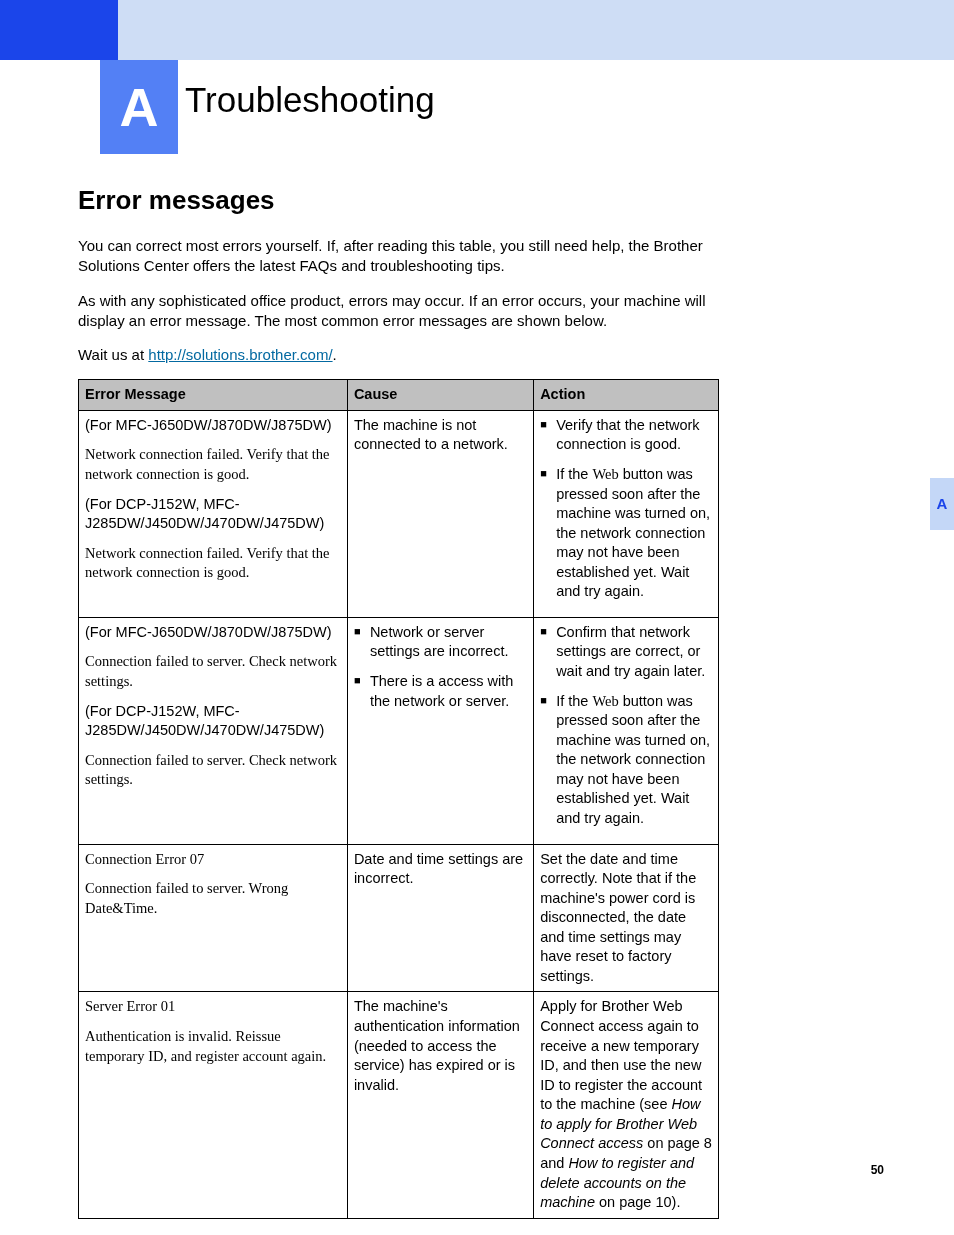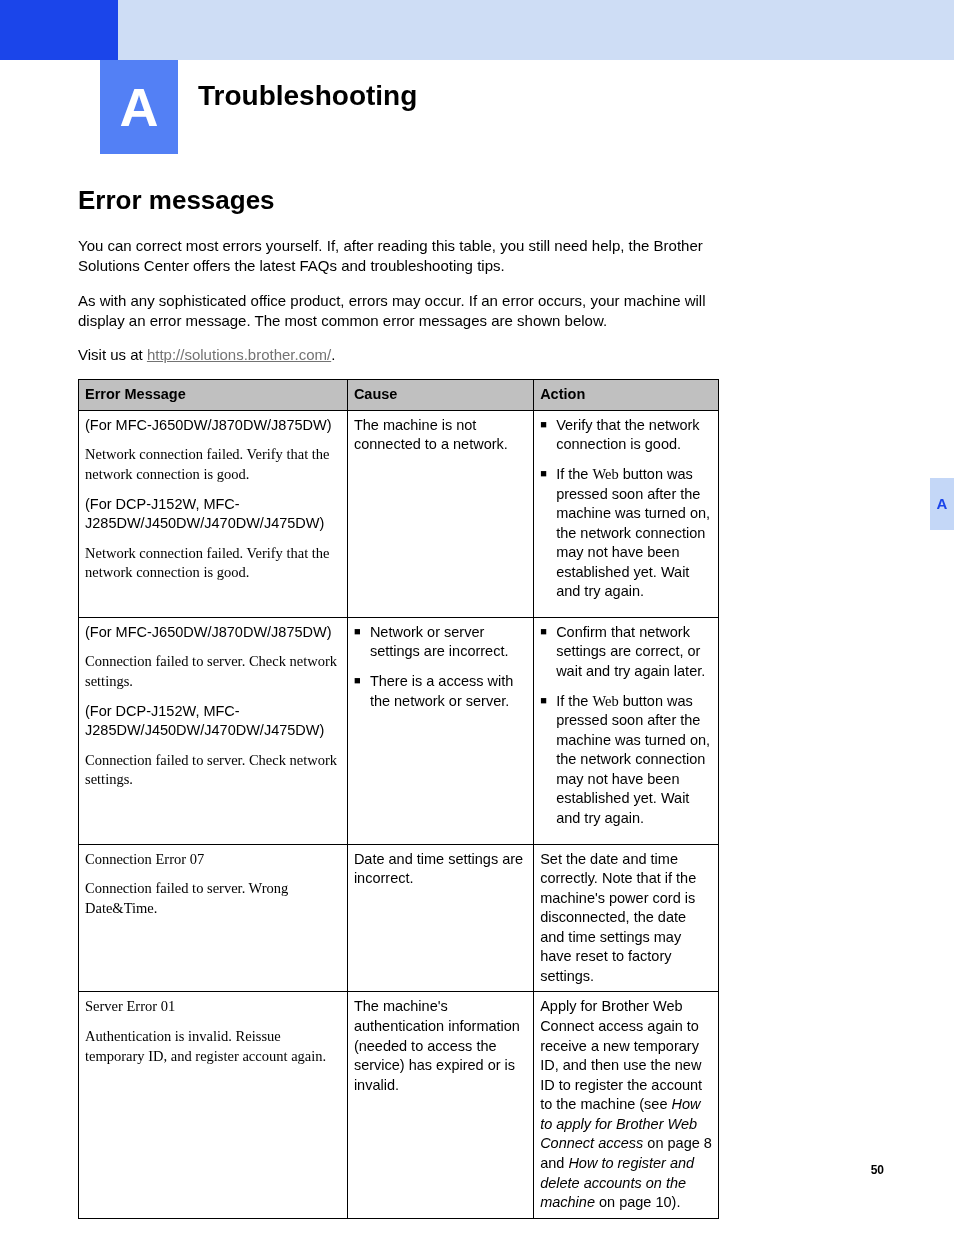--- a/index.html
+++ b/index.html
@@ -32,36 +32,36 @@
     width: 78px; height: 94px;
     background: #5380F5;
     color: #fff;
     font-size: 54px;
     font-weight: bold;
     text-align: center;
     line-height: 94px;
   }
   .chapter-title {
     position: absolute;
-    left: 198px; top: 80px;
-    font-size: 28px;
-    font-weight: bold;
+    left: 185px; top: 80px;
+    font-size: 35px;
+    font-weight: normal;
   }
   .content {
     position: absolute;
     left: 78px; top: 185px;
     width: 641px;
   }
   h2.section {
     font-size: 26px;
     font-weight: bold;
     margin: 0 0 20px 0;
   }
   p.body { margin: 0 0 14px 0; line-height: 1.35; }
-  a.link { color: #737373; text-decoration: underline; }
+  a.link { color: #0369a1; text-decoration: underline; }
   table.err {
     border-collapse: collapse;
     width: 100%;
     margin-top: 4px;
   }
   table.err th, table.err td {
     border: 1px solid #000;
     padding: 5px 6px;
     vertical-align: top;
     text-align: left;
@@ -109,21 +109,21 @@
 <div class="chapter-title">Troubleshooting</div>
 
 <div class="side-tab">A</div>
 
 <div class="content">
   <h2 class="section">Error messages</h2>
 
   <p class="body">You can correct most errors yourself. If, after reading this table, you still need help, the Brother Solutions Center offers the latest FAQs and troubleshooting tips.</p>
   <p class="body">As with any sophisticated office product, errors may occur. If an error occurs, your machine will display an error message. The most common error messages are shown below.</p>
   <p class="body">
-    <span>Visit us at </span><a class="link">http://solutions.brother.com/</a><span>.</span>
+    <span>Wait us at </span><a class="link">http://solutions.brother.com/</a><span>.</span>
   </p>
 
   <table class="err">
     <thead>
       <tr>
         <th>Error Message</th>
         <th>Cause</th>
         <th>Action</th>
       </tr>
     </thead>

